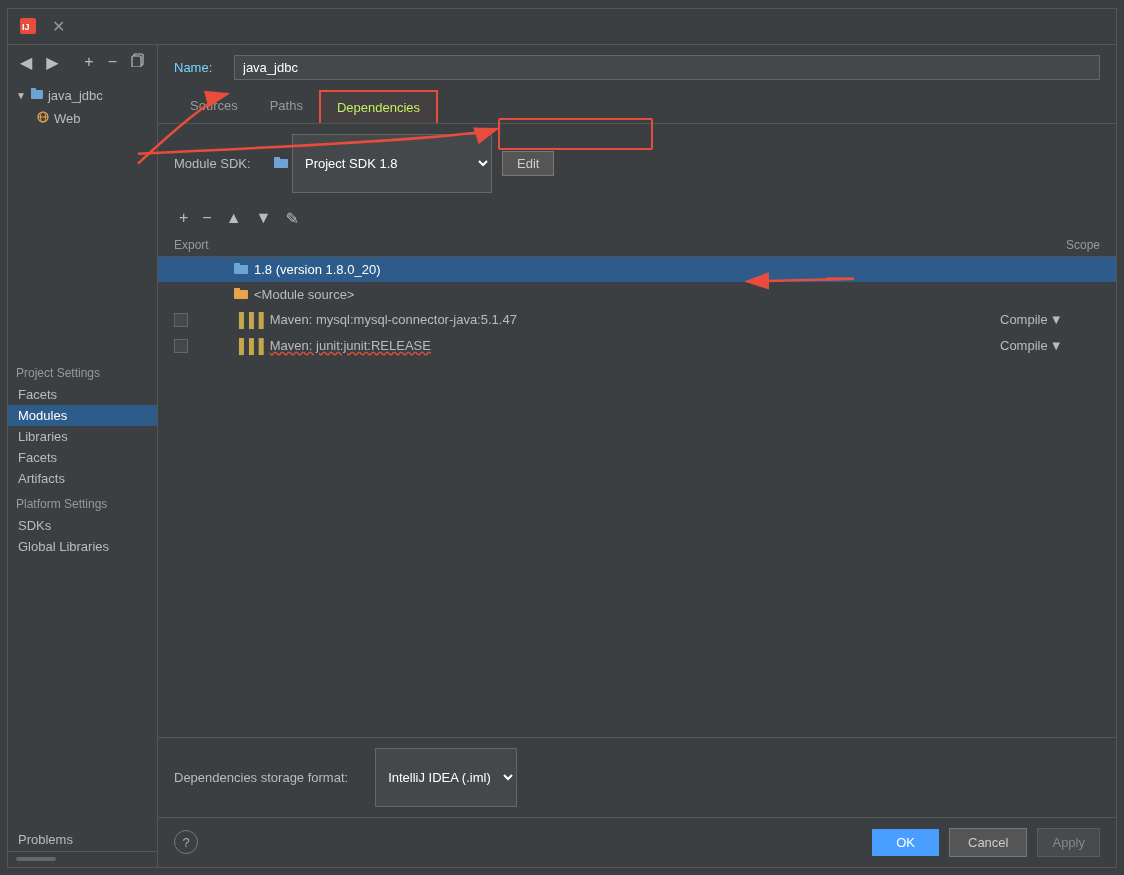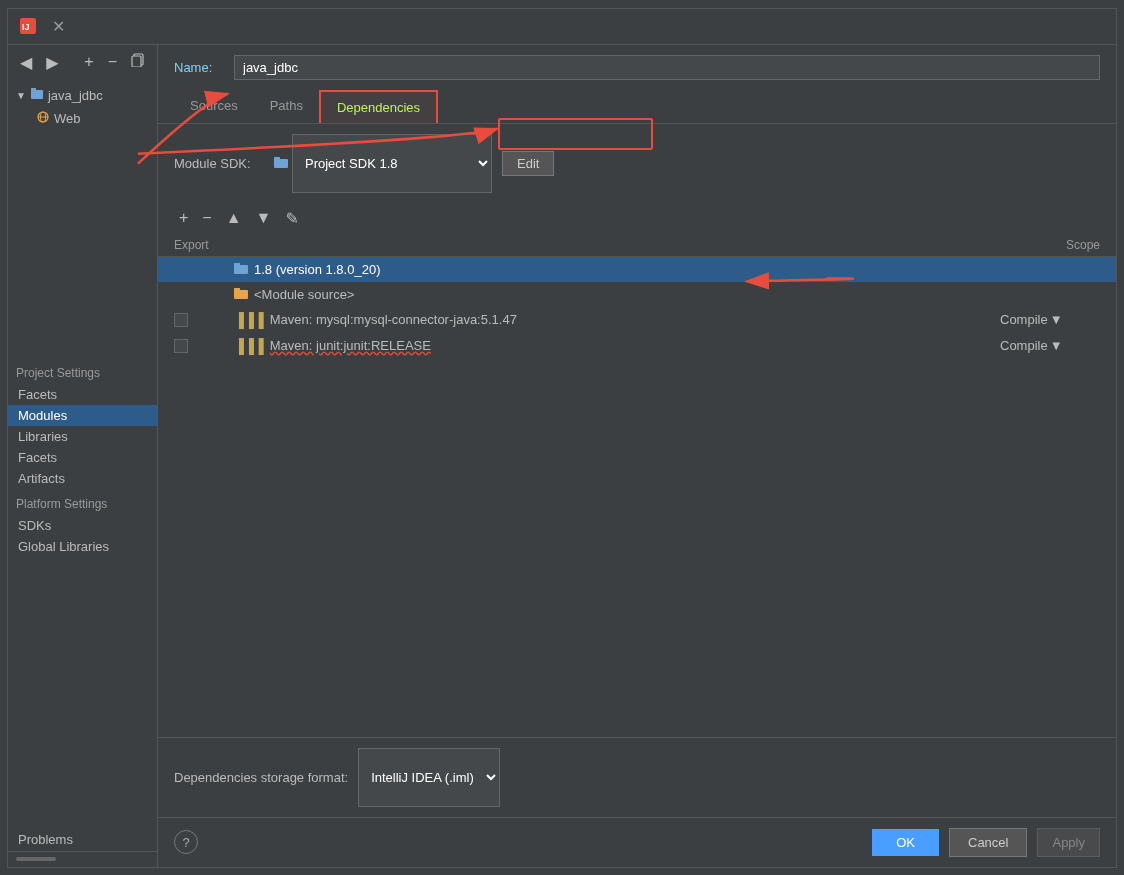--- a/index.html
+++ b/index.html
@@ -260,21 +260,21 @@
       align-items: center;
       gap: 2px;
       color: #bbbbbb;
       cursor: pointer;
     }
     .bottom-bar {
       display: flex;
       align-items: center;
       padding: 10px 16px;
       border-top: 1px solid #555;
-      gap: 10px;
+      gap: 27px;
       flex-shrink: 0;
     }
     .storage-label { color: #bbbbbb; font-size: 13px; }
     .storage-select-wrapper {
       position: relative;
       display: inline-flex;
       align-items: center;
     }
     .dialog-footer {
       display: flex;

